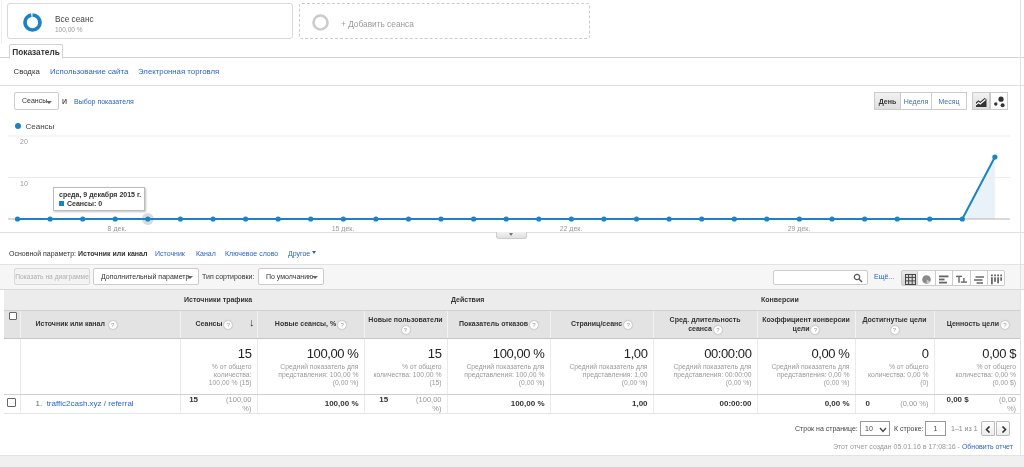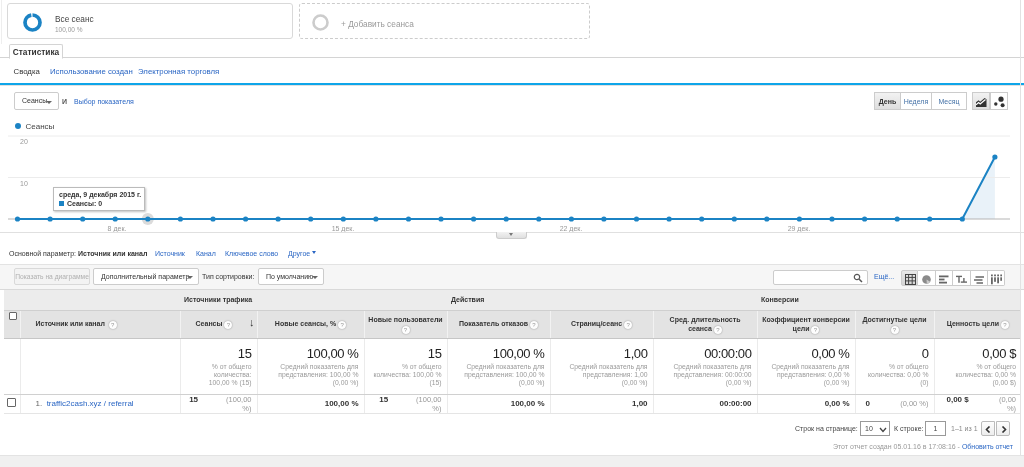--- a/index.html
+++ b/index.html
@@ -14,21 +14,21 @@
 #card1 .t1 { left:47px; top:10px; font-size:8.3px; color:#444; }
 #card1 .t2 { left:47px; top:22px; font-size:6.5px; color:#999; }
 #card2 .gd { left:7.5px; top:5.7px; width:25px; height:25px; }
 #card2 .t1 { left:41px; top:15px; font-size:8.3px; color:#9a9a9a; }
 
 
 #tabrule { left:0; top:57px; width:1024px; height:1px; background:#d4d4d4; }
 #tab { left:9px; top:43.5px; width:54px; height:15px; background:#fff; border:1px solid #d4d4d4; border-bottom:1px solid #fff; border-radius:2px 2px 0 0; font-size:8.3px; font-weight:bold; color:#333; text-align:center; line-height:14px; z-index:2; }
 
 
-#linksrow { left:0; top:58px; width:1024px; height:28px; border-bottom:3px solid #0ea5e9; background:#fff; }
+#linksrow { left:0; top:58px; width:1024px; height:28px; border-bottom:1px solid #0ea5e9; background:#fff; }
 #linksrow span, #linksrow a { position:absolute; top:9px; font-size:7.8px; }
 #linksrow .cur { left:13.5px; color:#333; }
 #linksrow a { color:#2a66c4; text-decoration:none; }
 
 
 #metricbar { left:0; top:85px; width:1024px; height:33px; background:#fff; border-top:1px solid #e0e0e0; }
 .btn { position:absolute; background:#fff; border:1px solid #ccc; border-radius:2px; font-size:7px; color:#333; }
 #selSess { left:14px; top:6px; width:45px; height:18px; line-height:16px; padding-left:7px; }
 #selSess .caret { position:absolute; right:6px; top:8px; }
 .caret { width:0; height:0; border-left:3px solid transparent; border-right:3px solid transparent; border-top:3.5px solid #666; display:inline-block; vertical-align:2px; }
@@ -106,25 +106,25 @@
   <div class="abs t2">100,00 %</div>
 </div>
 <div id="card2" class="abs">
   <svg class="abs gd" viewBox="0 0 25 25">
       <circle cx="12.5" cy="12.5" r="7" fill="none" stroke="#ccc" stroke-width="2.6"></circle>
     </svg>
   <div class="abs t1">+ Добавить сеанса</div>
 </div>
 
 <div id="tabrule" class="abs"></div>
-<div id="tab" class="abs">Статистика</div>
+<div id="tab" class="abs">Показатель</div>
 
 <div id="linksrow" class="abs">
   <span class="cur">Сводка</span>
-  <a style="left:50px;">Использование создан</a>
+  <a style="left:50px;">Использование сайта</a>
   <a style="left:138px;">Электронная торговля</a>
 </div>
 
 <div id="metricbar" class="abs">
   <div id="selSess" class="btn">Сеансы<span class="caret"></span></div>
   <span class="and">И</span>
   <span class="pick">Выбор показателя</span>
   <div class="seg sel" style="left:874px; width:27px;">День</div>
   <div class="seg lnk" style="left:901px; width:31px; border-left:none;">Неделя</div>
   <div class="seg lnk" style="left:932px; width:35px; border-left:none;">Месяц</div>

